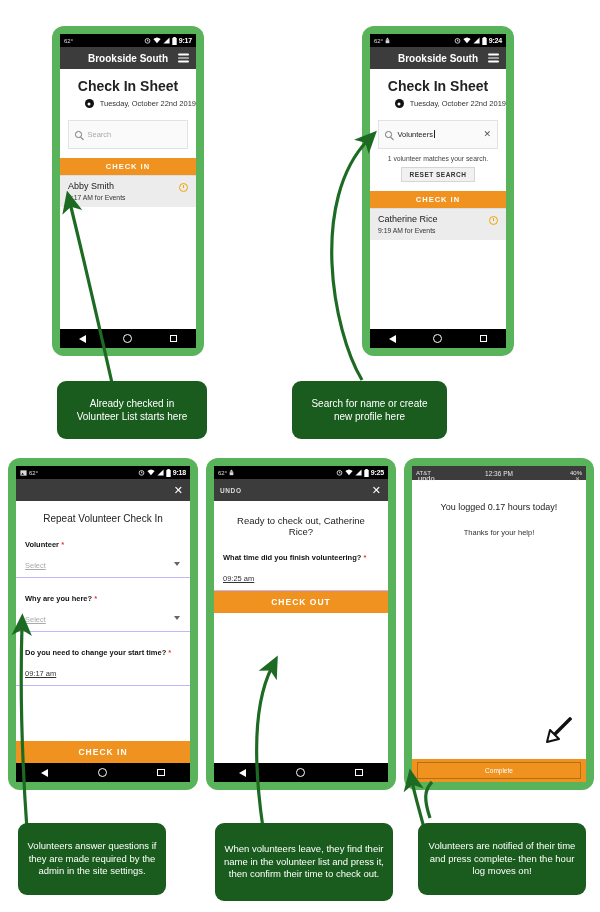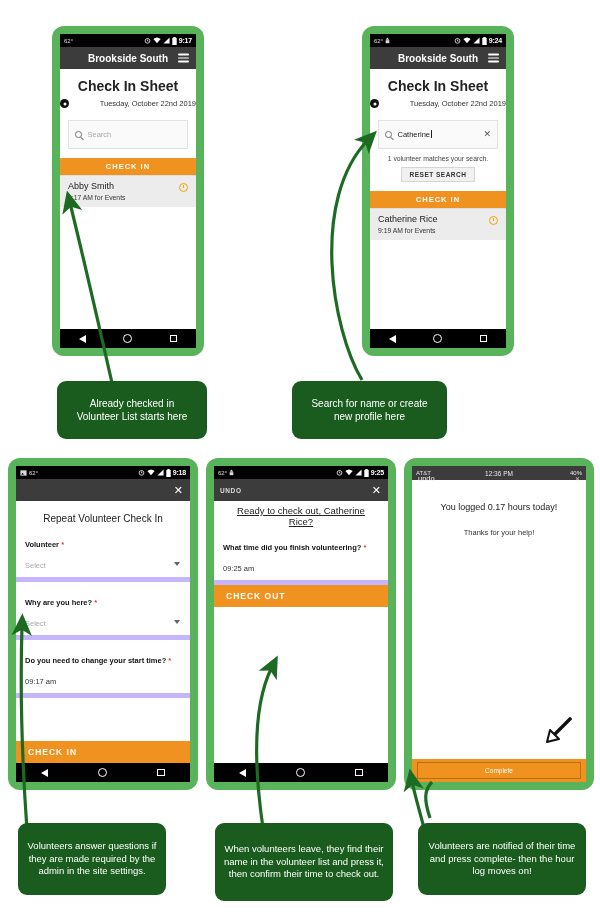--- a/index.html
+++ b/index.html
@@ -67,21 +67,21 @@
   }
 
   
   .appbody { flex: 1 1 auto; background: #fff; display: flex; flex-direction: column; min-height: 0; }
 
   .sheet-title {
     text-align: center; font-size: 14px; font-weight: bold;
     color: #222; margin-top: 9px;
   }
   .sheet-date {
-    display: flex; align-items: center; justify-content: space-between;
+    display: flex; align-items: center; justify-content: flex-end;
     gap: 6px; margin-top: 5px; font-size: 7.5px; color: #333;
   }
   .clock-ic {
     width: 9px; height: 9px; border-radius: 50%;
     background: #111; position: relative;
   }
   .clock-ic::after {
     content:""; position:absolute; left:50%; top:50%;
     width:3px; height:3px; background:#fff; border-radius:50%;
     transform: translate(-50%,-50%);
@@ -163,40 +163,41 @@
 
   
   .form-title { text-align: center; font-size: 10px; color: #222; margin-top: 12px; }
   .form-q {
     font-size: 7.5px; font-weight: bold; color: #111;
     padding: 0 9px; margin-top: 16px;
   }
   .req { color: #e53935; }
   .form-val {
     font-size: 7.5px; color: #aaa; padding: 0 9px; margin-top: 12px;
-    padding-bottom: 7px; border-bottom: 5px solid #c4b5fd;
+    padding-bottom: 7px; border-bottom: 1px solid #c4b5fd;
     position: relative;
+    text-decoration: underline;
   }
   .form-val.dark { color: #333; }
   .caret {
     position: absolute; right: 10px; top: 1px;
     width: 0; height: 0;
     border-left: 3.5px solid transparent;
     border-right: 3.5px solid transparent;
     border-top: 4px solid #666;
   }
   .cta {
     background: #f0921f; color: #fff;
-    text-align: left; font-size: 8.5px; font-weight: bold;
+    text-align: center; font-size: 8.5px; font-weight: bold;
     letter-spacing: 1px; padding: 6px 12px;
     flex: 0 0 auto;
   }
   .ready-title {
     text-align: center; font-size: 9.5px; color: #222;
-    margin-top: 4px; padding: 0 19px; text-decoration: underline;
+    margin-top: 14px; padding: 0 19px;
   }
 
   
   .ios-status {
     background: #3c3c3c; color: #fff; height: 14px;
     display: flex; align-items: center; padding: 0 4px;
     font-size: 6px; flex: 0 0 auto; position: relative;
   }
   .ios-time {
     position: absolute; left: 50%; transform: translateX(-50%);
@@ -348,21 +349,21 @@
       <div class="appbody">
         <div class="sheet-title">Check In Sheet</div>
         <div class="sheet-date">
           <span class="clock-ic"></span>
           <span>Tuesday, October 22nd 2019</span>
         </div>
 
         <div class="searchwrap">
           <div class="searchbox">
             <span class="search-ic"></span>
-            <span class="search-text filled">Catherine</span>
+            <span class="search-text filled">Volunteers</span>
             <span class="clear-x">✕</span>
           </div>
         </div>
 
         <div class="match-note">1 volunteer matches your search.</div>
         <button class="reset-btn">RESET SEARCH</button>
 
         <div class="checkin-bar">CHECK IN</div>
 
         <div class="vol-row">

